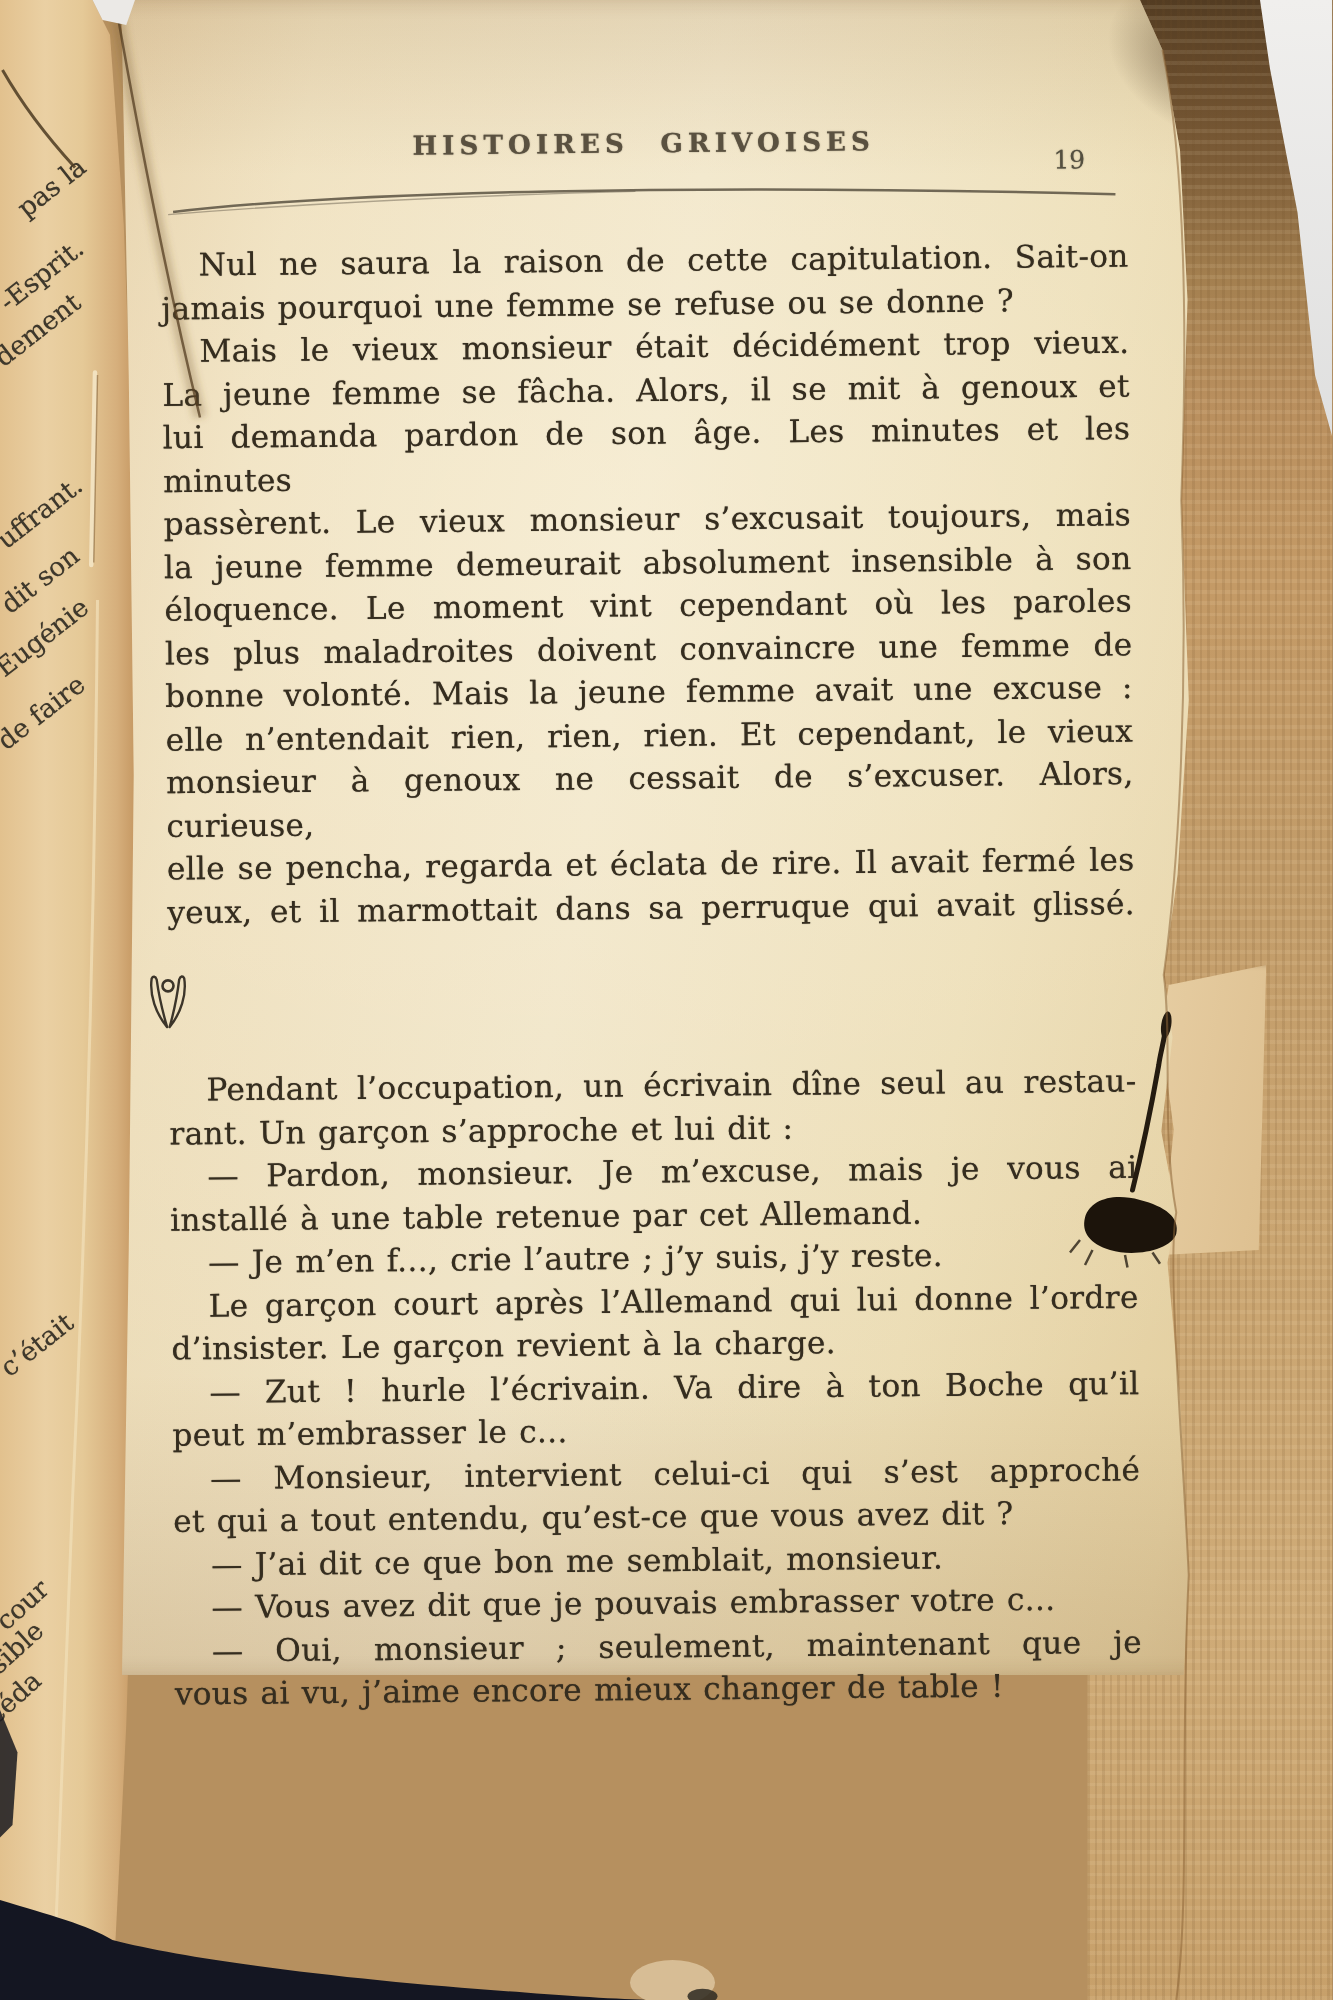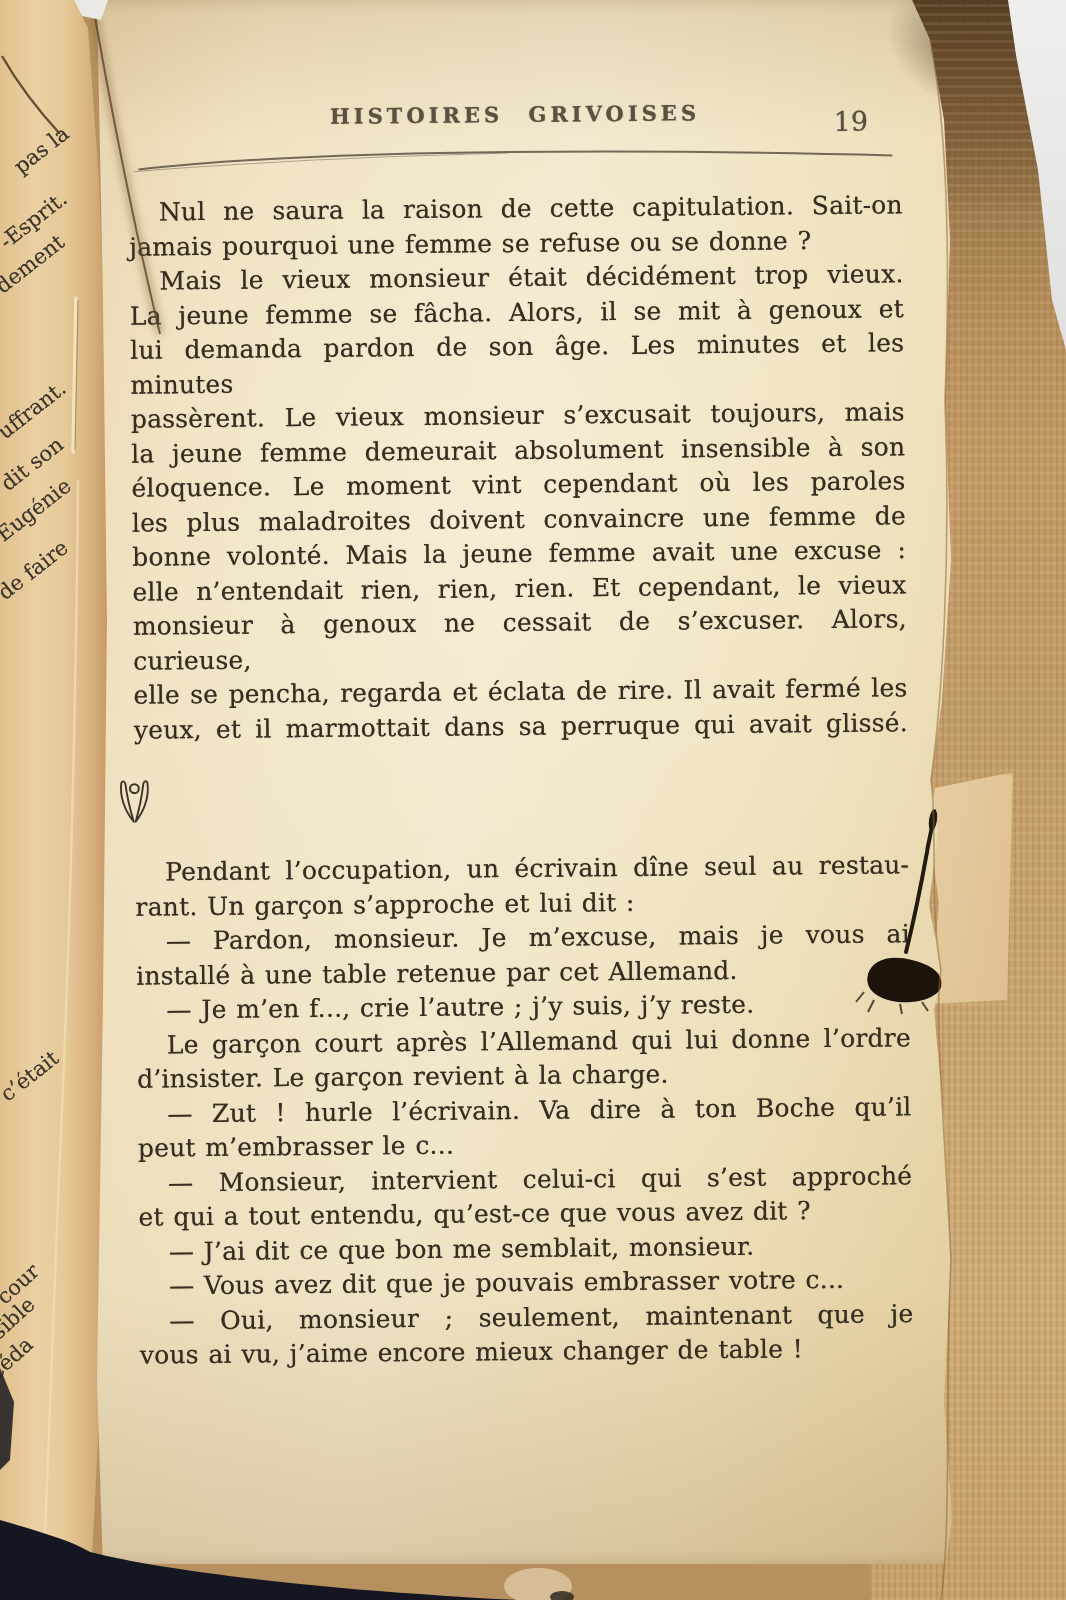--- a/index.html
+++ b/index.html
@@ -29,42 +29,42 @@
     box-shadow:inset 2px 0 4px rgba(130,90,45,.5);}
 
   
   .left-page{position:absolute;left:0;top:0;width:120px;height:1600px;
     background:linear-gradient(90deg,#e2c18e 0%,#ead0a3 30%,#e5c997 55%,#d6af7c 78%,#c3955f 92%,#b2845a 100%);
     clip-path:polygon(0 0,74px 0,88px 28px,99px 180px,108px 420px,113px 760px,110px 1100px,101px 1380px,90px 1600px,0 1600px);}
   .frag{position:absolute;font-size:21px;color:#3e382c;white-space:nowrap;
     transform:rotate(-38deg);text-shadow:0 0 .6px rgba(60,50,35,.65);}
 
   
-  .page{position:absolute;left:0;top:0;width:1066px;height:1564px;
+  .page{position:absolute;left:0;top:0;width:1066px;height:1340px;
     background:
       radial-gradient(ellipse 120% 80% at 45% 32%, rgba(255,249,230,.45), rgba(255,249,230,0) 70%),
       linear-gradient(to bottom, rgba(150,110,60,.20) 0, rgba(150,110,60,0) 140px, rgba(150,110,60,0) 82%, rgba(140,100,55,.20) 100%),
       linear-gradient(100deg,#d2ae7b 0%,#e3cba1 6%,#ecdcb8 20%,#efe3c5 45%,#ebdcb4 70%,#e4d0a2 88%,#d8bb8a 100%);
     clip-path:polygon(97px 0,912px 0,930px 40px,944px 120px,950px 240px,945px 400px,951px 560px,
       942px 700px,931px 780px,938px 830px,929px 905px,941px 970px,934px 1010px,944px 1120px,
       951px 1260px,944px 1400px,952px 1520px,941px 1600px,104px 1600px,97px 1380px,
       103px 1000px,107px 620px,103px 300px);
     box-shadow:inset 16px 0 26px -14px rgba(110,70,30,.45), inset -14px 0 20px -10px rgba(120,80,40,.38);}
   .corner-smudge{position:absolute;left:800px;top:-30px;width:220px;height:200px;
     background:radial-gradient(ellipse 60% 45% at 72% 28%, rgba(58,40,20,.55), rgba(58,40,20,0) 68%);
     transform:rotate(24deg);}
 
   
   .content{position:absolute;left:128px;top:0;width:774px;
     transform:rotate(-.55deg);transform-origin:387px 120px;}
   .hdr{position:relative;margin-top:102px;height:34px;}
   .running-title{position:absolute;left:0;right:0;text-align:center;
     font-size:21px;font-weight:bold;letter-spacing:4px;word-spacing:14px;
     color:#5a5140;text-shadow:0 0 1px rgba(90,81,64,.8);}
-  .pageno{position:absolute;right:34px;top:7px;font-size:27px;color:#555040;
+  .pageno{position:absolute;right:34px;top:17px;font-size:20px;color:#555040;
     text-shadow:0 0 1px rgba(85,80,64,.8);margin-left:35px;}
   .rule{display:block;margin-top:8px;}
   .story{margin-top:22px;}
   .ln{font-size:25px;line-height:34.5px;color:#352d1f;
     text-align:justify;text-align-last:justify;
     word-spacing:1.5px;letter-spacing:.2px;
     text-shadow:0 0 .7px rgba(47,40,28,.7);}
   .ln.s{text-align-last:left;}
   .ln.ind{text-indent:30px;}
   .orn{width:44px;height:50px;margin:30px auto 24px auto;transform:translateX(-22px);}

